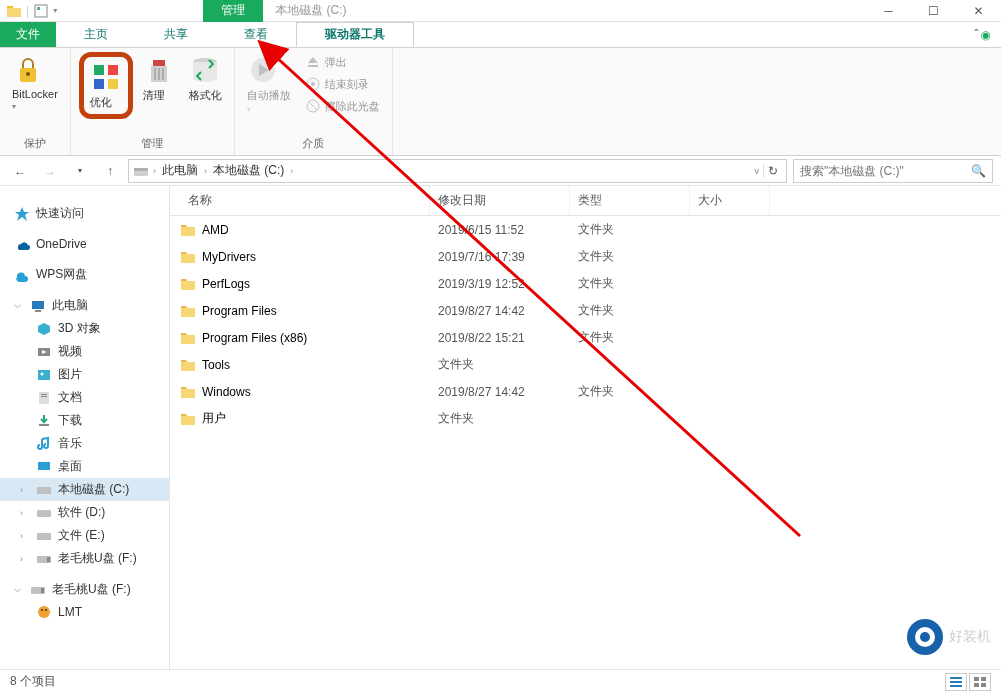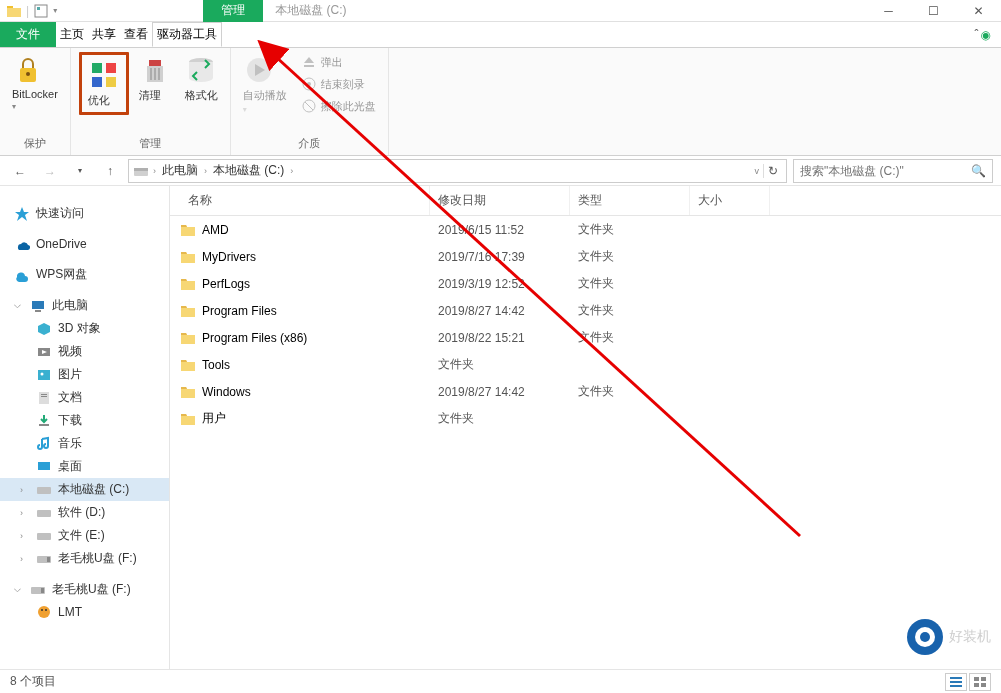--- a/index.html
+++ b/index.html
@@ -8,35 +8,35 @@
 .titlebar { height: 22px; display: flex; align-items: center; border-bottom: 1px solid #e0e0e0; }
 .titlebar .qat { display: flex; align-items: center; gap: 4px; padding: 0 6px; }
 .titlebar .qat-icon { width: 16px; height: 16px; }
 .titlebar .tab-manage { background: #1aaa5d; color: #fff; padding: 3px 18px; font-size: 12px; margin-left: 140px; }
 .titlebar .title-text { margin-left: 12px; color: #999; flex: 1; }
 .titlebar .wincontrols { display: flex; }
 .titlebar .wincontrols div { width: 45px; height: 22px; display: flex; align-items: center; justify-content: center; color: #555; }
 
 .menubar { height: 26px; display: flex; align-items: stretch; border-bottom: 1px solid #d0d0d0; }
 .menubar .file-tab { background: #1aaa5d; color: #fff; padding: 4px 16px; display: flex; align-items: center; }
-.menubar .tab { padding: 4px 4px; display: flex; align-items: center; color: #000000; }
-.menubar .tab.active { border: 1px solid #d0d0d0; border-bottom: 1px solid #fff; background: #fff; }
+.menubar .tab { padding: 4px 28px; display: flex; align-items: center; color: #0f766e; }
+.menubar .tab.active { border: 1px solid #d0d0d0; border-bottom: 1px solid #fff; background: #fff; font-weight: bold; }
 .menubar .spacer { flex: 1; }
 .menubar .help { padding: 4px 10px; color: #555; display:flex; align-items:center; gap:2px;}
 
 .ribbon { height: 108px; display: flex; background: #fafafa; border-bottom: 1px solid #d0d0d0; }
 .ribbon-group { display: flex; flex-direction: column; align-items: center; padding: 4px 8px 2px 8px; border-right: 1px solid #e5e5e5; }
 .ribbon-group-content { flex: 1; display: flex; align-items: flex-start; gap: 6px; }
 .ribbon-group-label { font-size: 11px; color: #666; padding: 2px 0; }
 .rbtn { display: flex; flex-direction: column; align-items: flex-start; gap: 2px; padding: 2px 4px; cursor: pointer; }
 .rbtn .icon { width: 32px; height: 32px; }
 .rbtn .lbl { font-size: 11px; color: #333; }
 .rbtn.small { flex-direction: row; align-items: center; gap: 4px; }
 .rbtn.small .icon { width: 16px; height: 16px; }
-.highlight-box { border: 3px solid #c2410c; border-radius: 1px; padding: 2px; }
+.highlight-box { border: 5px solid #c2410c; border-radius: 12px; padding: 2px; }
 
 .addrbar { height: 30px; display: flex; align-items: center; gap: 6px; padding: 2px 8px; border-bottom: 1px solid #e5e5e5; }
 .navbtn { width: 24px; height: 24px; display: flex; align-items: center; justify-content: center; color: #555; }
 .navbtn.disabled { color: #bbb; }
 .address { flex: 1; height: 24px; border: 1px solid #ccc; display: flex; align-items: center; padding: 0 4px; gap: 4px; }
 .address .crumb { color: #333; padding: 0 2px; }
 .address .sep { color: #888; font-size: 9px; }
 .searchbox { width: 200px; height: 24px; border: 1px solid #ccc; display: flex; align-items: center; padding: 0 6px; color: #888; }
 .searchbox input { border: none; outline: none; flex: 1; font-size: 12px; color: #888; }
 

